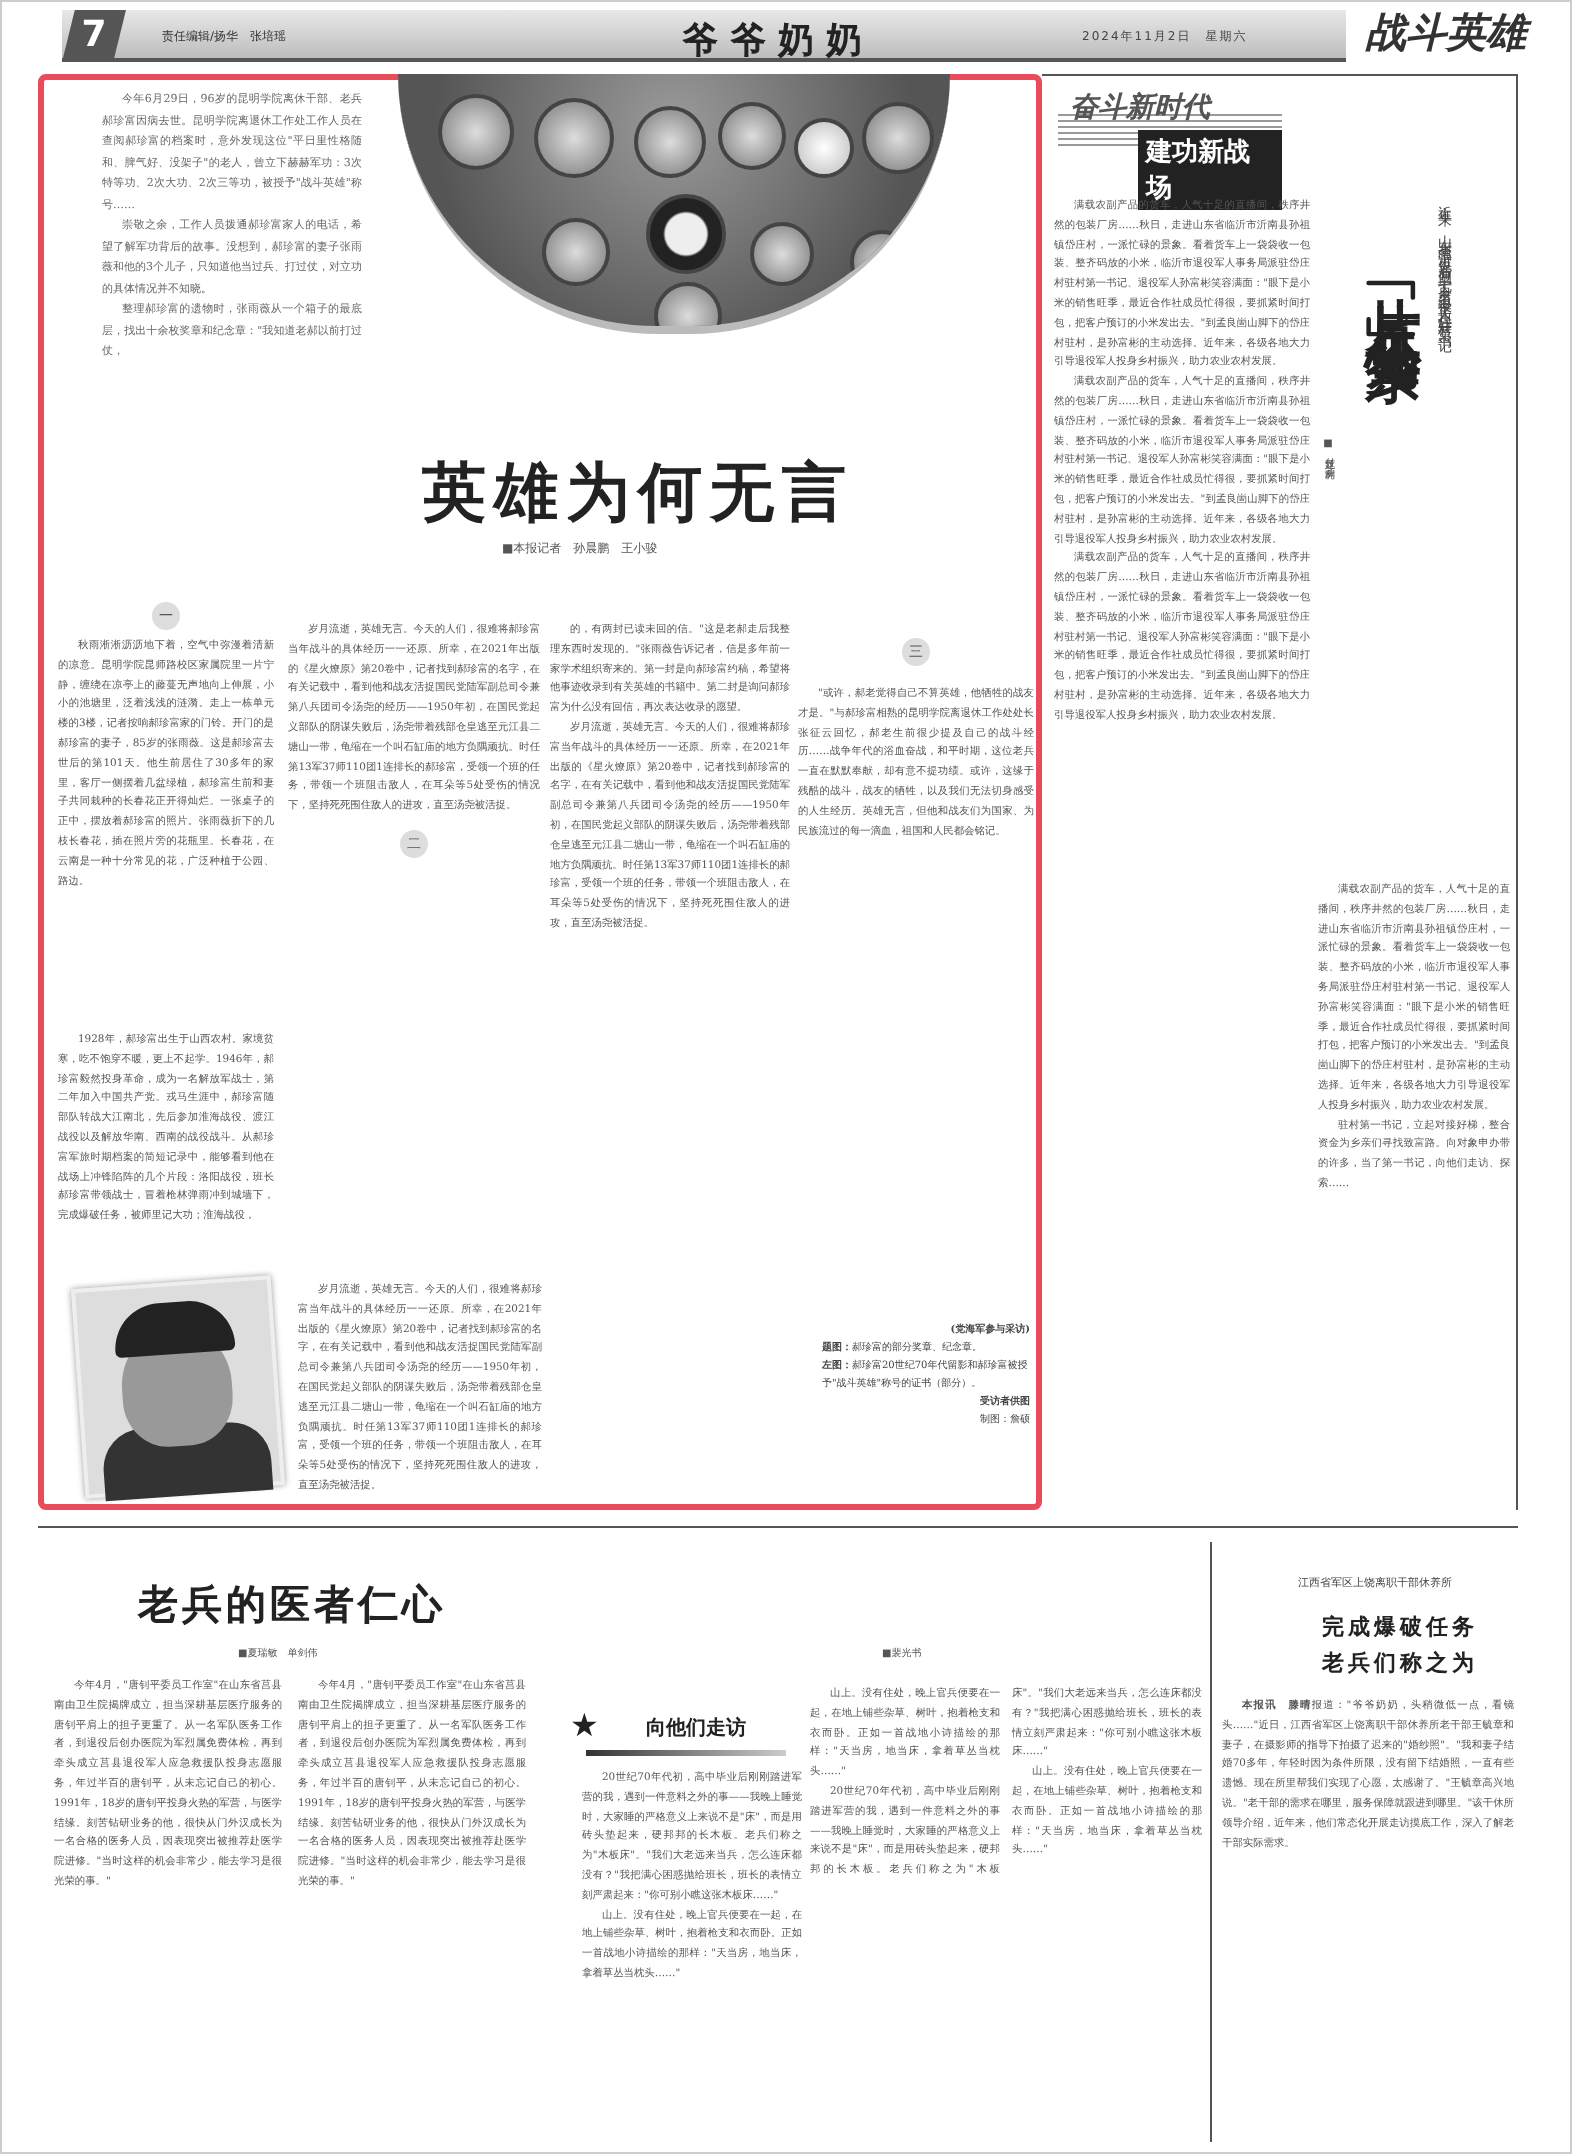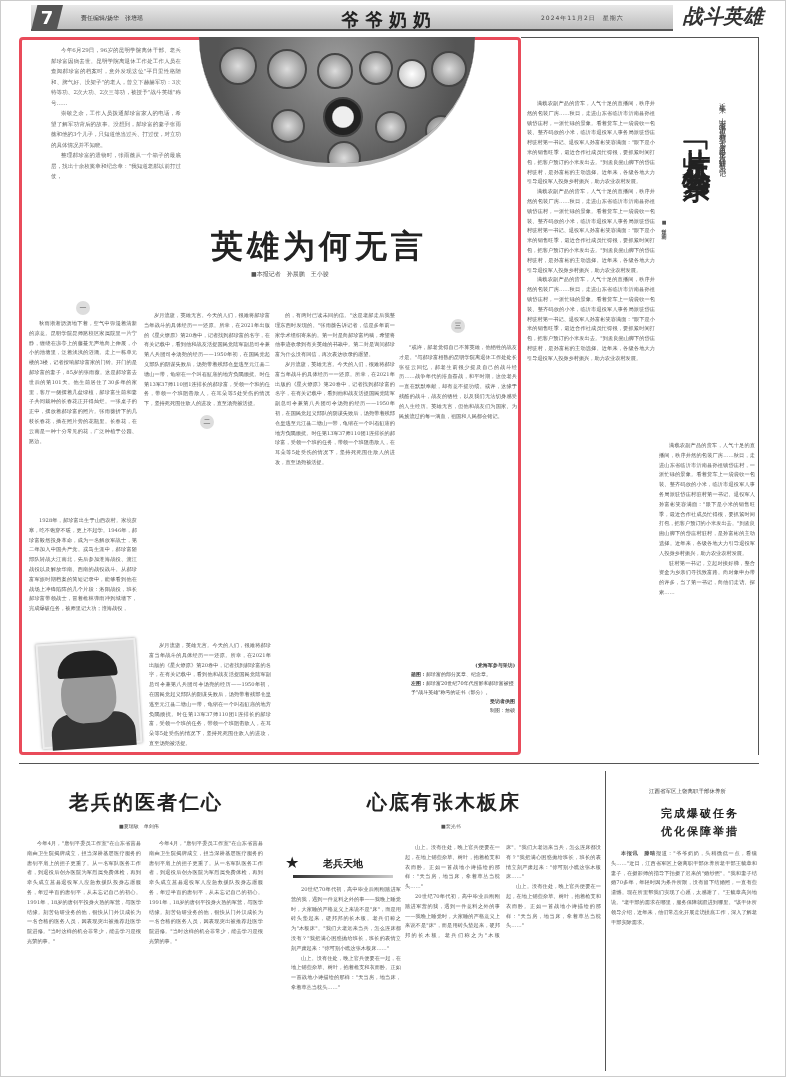--- a/index.html
+++ b/index.html
@@ -127,20 +127,25 @@
     <div style="text-align:right;">制图：詹硕</div>
   </div>
 
   <div class="photo">
     <div class="body"></div>
       <div class="face"></div>
       <div class="hat"></div>
   </div>
 
   <div class="rightframe"></div>
+  <div class="banner">
+    <div class="stripes"></div>
+    <div class="b1">奋斗新时代</div>
+    <div class="b2">建功新战场</div>
+  </div>
   <div class="col" style="left:526px;top:98px;width:128px;height:652px;">
     <p class="txt">满载农副产品的货车，人气十足的直播间，秩序井然的包装厂房……秋日，走进山东省临沂市沂南县孙祖镇岱庄村，一派忙碌的景象。看着货车上一袋袋收一包装、整齐码放的小米，临沂市退役军人事务局派驻岱庄村驻村第一书记、退役军人孙富彬笑容满面："眼下是小米的销售旺季，最近合作社成员忙得很，要抓紧时间打包，把客户预订的小米发出去。"到孟良崮山脚下的岱庄村驻村，是孙富彬的主动选择。近年来，各级各地大力引导退役军人投身乡村振兴，助力农业农村发展。</p>
     <p class="txt">满载农副产品的货车，人气十足的直播间，秩序井然的包装厂房……秋日，走进山东省临沂市沂南县孙祖镇岱庄村，一派忙碌的景象。看着货车上一袋袋收一包装、整齐码放的小米，临沂市退役军人事务局派驻岱庄村驻村第一书记、退役军人孙富彬笑容满面："眼下是小米的销售旺季，最近合作社成员忙得很，要抓紧时间打包，把客户预订的小米发出去。"到孟良崮山脚下的岱庄村驻村，是孙富彬的主动选择。近年来，各级各地大力引导退役军人投身乡村振兴，助力农业农村发展。</p>
     <p class="txt">满载农副产品的货车，人气十足的直播间，秩序井然的包装厂房……秋日，走进山东省临沂市沂南县孙祖镇岱庄村，一派忙碌的景象。看着货车上一袋袋收一包装、整齐码放的小米，临沂市退役军人事务局派驻岱庄村驻村第一书记、退役军人孙富彬笑容满面："眼下是小米的销售旺季，最近合作社成员忙得很，要抓紧时间打包，把客户预订的小米发出去。"到孟良崮山脚下的岱庄村驻村，是孙富彬的主动选择。近年来，各级各地大力引导退役军人投身乡村振兴，助力农业农村发展。</p>
   </div>
   <div class="vtitle">片片「兵心」为乡亲</div>
   <div class="vsub">近年来，山东省临沂市先后有四千七百余名退役军人担任驻村第一书记</div>
   <div class="vbyline">■付廷龙　薛子利</div>
   <div class="col" style="left:658px;top:440px;width:96px;height:310px;">
     <p class="txt">满载农副产品的货车，人气十足的直播间，秩序井然的包装厂房……秋日，走进山东省临沂市沂南县孙祖镇岱庄村，一派忙碌的景象。看着货车上一袋袋收一包装、整齐码放的小米，临沂市退役军人事务局派驻岱庄村驻村第一书记、退役军人孙富彬笑容满面："眼下是小米的销售旺季，最近合作社成员忙得很，要抓紧时间打包，把客户预订的小米发出去。"到孟良崮山脚下的岱庄村驻村，是孙富彬的主动选择。近年来，各级各地大力引导退役军人投身乡村振兴，助力农业农村发展。</p>
@@ -149,41 +154,40 @@
 
   <div class="divider" style="left:18px;top:762px;width:740px;height:1px;"></div>
 
   <div class="btitle" style="left:68px;top:788px;">老兵的医者仁心</div>
   <div class="bby" style="left:118px;top:822px;">■夏瑞敏　单剑伟</div>
   <div class="col" style="left:26px;top:838px;width:236px;height:232px;column-count:2;column-gap:8px;">
     <p class="txt">今年4月，"唐钊平委员工作室"在山东省莒县南由卫生院揭牌成立，担当深耕基层医疗服务的唐钊平肩上的担子更重了。从一名军队医务工作者，到退役后创办医院为军烈属免费体检，再到牵头成立莒县退役军人应急救援队投身志愿服务，年过半百的唐钊平，从未忘记自己的初心。1991年，18岁的唐钊平投身火热的军营，与医学结缘。刻苦钻研业务的他，很快从门外汉成长为一名合格的医务人员，因表现突出被推荐赴医学院进修。"当时这样的机会非常少，能去学习是很光荣的事。"</p>
     <p class="txt">今年4月，"唐钊平委员工作室"在山东省莒县南由卫生院揭牌成立，担当深耕基层医疗服务的唐钊平肩上的担子更重了。从一名军队医务工作者，到退役后创办医院为军烈属免费体检，再到牵头成立莒县退役军人应急救援队投身志愿服务，年过半百的唐钊平，从未忘记自己的初心。1991年，18岁的唐钊平投身火热的军营，与医学结缘。刻苦钻研业务的他，很快从门外汉成长为一名合格的医务人员，因表现突出被推荐赴医学院进修。"当时这样的机会非常少，能去学习是很光荣的事。"</p>
   </div>
 
-  <div class="btitle" style="left:366px;top:788px;font-family:'DejaVu Serif',serif;">心底有张木板床</div>
   <div class="bby" style="left:440px;top:822px;">■裴光书</div>
   <div class="col" style="left:266px;top:838px;width:12px;height:232px;"></div>
   <div class="armybox">
     <div class="star">★</div>
-    <div class="lbl">老兵天地</div>
+    <div class="lbl">向他们走访</div>
     <div class="line"></div>
   </div>
   <div class="col" style="left:290px;top:884px;width:110px;height:186px;">
     <p class="txt">20世纪70年代初，高中毕业后刚刚踏进军营的我，遇到一件意料之外的事——我晚上睡觉时，大家睡的严格意义上来说不是"床"，而是用砖头垫起来，硬邦邦的长木板。老兵们称之为"木板床"。"我们大老远来当兵，怎么连床都没有？"我把满心困惑抛给班长，班长的表情立刻严肃起来："你可别小瞧这张木板床……"</p>
     <p class="txt">山上。没有住处，晚上官兵便要在一起，在地上铺些杂草、树叶，抱着枪支和衣而卧。正如一首战地小诗描绘的那样："天当房，地当床，拿着草丛当枕头……"</p>
   </div>
   <div class="col" style="left:404px;top:842px;width:196px;height:228px;column-count:2;column-gap:6px;">
     <p class="txt">山上。没有住处，晚上官兵便要在一起，在地上铺些杂草、树叶，抱着枪支和衣而卧。正如一首战地小诗描绘的那样："天当房，地当床，拿着草丛当枕头……"</p>
     <p class="txt">20世纪70年代初，高中毕业后刚刚踏进军营的我，遇到一件意料之外的事——我晚上睡觉时，大家睡的严格意义上来说不是"床"，而是用砖头垫起来，硬邦邦的长木板。老兵们称之为"木板床"。"我们大老远来当兵，怎么连床都没有？"我把满心困惑抛给班长，班长的表情立刻严肃起来："你可别小瞧这张木板床……"</p>
     <p class="txt">山上。没有住处，晚上官兵便要在一起，在地上铺些杂草、树叶，抱着枪支和衣而卧。正如一首战地小诗描绘的那样："天当房，地当床，拿着草丛当枕头……"</p>
   </div>
 
   <div class="divider" style="left:604px;top:770px;width:1px;height:300px;"></div>
   <div class="rsub">江西省军区上饶离职干部休养所</div>
   <div class="rt">
     <div>完成爆破任务</div>
-    <div>优化保障举措</div>
+    <div>老兵们称之为</div>
   </div>
   <div class="col" style="left:610px;top:848px;width:146px;height:222px;">
     <p class="txt"><b>本报讯</b>　<b>滕晴</b><span>报道："爷爷奶奶，头稍微低一点，看镜头……"近日，江西省军区上饶离职干部休养所老干部王毓章和妻子，在摄影师的指导下拍摄了迟来的"婚纱照"。"我和妻子结婚70多年，年轻时因为条件所限，没有留下结婚照，一直有些遗憾。现在所里帮我们实现了心愿，太感谢了。"王毓章高兴地说。"老干部的需求在哪里，服务保障就跟进到哪里。"该干休所领导介绍，近年来，他们常态化开展走访摸底工作，深入了解老干部实际需求。</span></p>
   </div>
 
 </div>
 
 </body></html>

